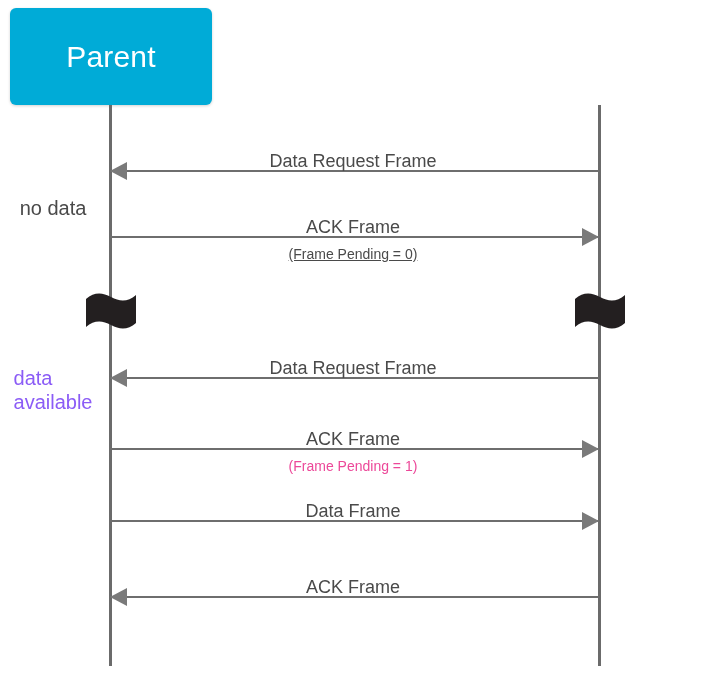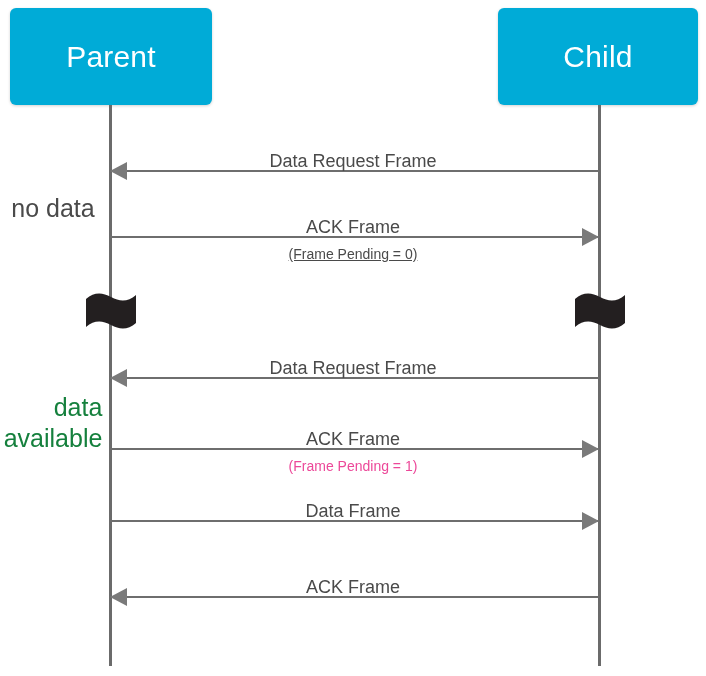--- a/index.html
+++ b/index.html
@@ -72,42 +72,39 @@
     position: absolute;
     font-size: 14px;
     color: #4a4a4a;
     white-space: nowrap;
     line-height: 1;
     transform: translate(-50%, 0);
     text-align: center;
   }
   .side-note {
     position: absolute;
-    font-size: 25px;
+    font-size: 20px;
     color: #4a4a4a;
     line-height: 1.22;
-    text-align: right;
+    text-align: left;
     white-space: pre-line;
     transform: translate(-50%, -50%);
   }
   .break-flag {
     position: absolute;
     transform: translate(-50%, -50%);
   }
 </style>
 </head>
 <body>
 
 <div id="canvas">
 
   <div class="actor-box" id="actor-box-parent" style="left: 10px; top: 8px; width: 202px; height: 97px; background: rgb(0, 171, 215);">
     <span class="actor-label">Parent</span>
-  </div>
-  <div class="actor-box" id="actor-box-child" style="left: 498px; top: 8px; width: 200px; height: 97px; background: rgb(0, 171, 215);">
-    <span class="actor-label">Child</span>
   </div>
 
   <div class="lifeline" id="lifeline-parent" style="left: 109px; top: 105px; height: 561px;"></div>
   <div class="lifeline" id="lifeline-child" style="left: 598px; top: 105px; height: 561px;"></div>
 
   <div id="dynamic-layer">
       <div class="msg-line" style="left: 110px; top: 170px; width: 489px; background: rgb(110, 110, 110);"></div>
       <div class="arrowhead left" style="top: 162px; left: 110px;"></div>
       <div class="msg-label" style="left: 353px; top: 161px; color: rgb(74, 74, 74);">Data Request Frame</div>
       <div class="msg-line" style="left: 110px; top: 236px; width: 489px; background: rgb(110, 110, 110);"></div>
@@ -121,21 +118,21 @@
       <div class="arrowhead right" style="top: 440px; left: 582px;"></div>
       <div class="msg-label" style="left: 353px; top: 439px; color: rgb(74, 74, 74);">ACK Frame</div>
       <div class="msg-sublabel" style="left: 353px; top: 459px; color: #ec4899;">(Frame Pending = 1)</div>
       <div class="msg-line" style="left: 110px; top: 520px; width: 489px; background: rgb(110, 110, 110);"></div>
       <div class="arrowhead right" style="top: 512px; left: 582px;"></div>
       <div class="msg-label" style="left: 353px; top: 511px; color: rgb(74, 74, 74);">Data Frame</div>
       <div class="msg-line" style="left: 110px; top: 596px; width: 489px; background: rgb(110, 110, 110);"></div>
       <div class="arrowhead left" style="top: 588px; left: 110px;"></div>
       <div class="msg-label" style="left: 353px; top: 587px; color: rgb(74, 74, 74);">ACK Frame</div>
       <div class="side-note" style="left: 53px; top: 208px; color: rgb(74, 74, 74);">no data</div>
-      <div class="side-note" style="left: 53px; top: 422px; color: #15803d;">data
+      <div class="side-note" style="left: 53px; top: 390px; color: #8b5cf6;">data
 available</div>
       <div class="break-flag" style="left: 111px; top: 313px;"><svg width="52" height="40" viewBox="0 0 52 40" xmlns="http://www.w3.org/2000/svg">
           <path d="M1 8 C9 1, 17 1, 26 6 C35 11, 43 11, 51 4 L51 32 C43 39, 35 39, 26 34 C17 29, 9 29, 1 36 Z" fill="#231f20"></path>
         </svg></div>
       <div class="break-flag" style="left: 600px; top: 313px;"><svg width="52" height="40" viewBox="0 0 52 40" xmlns="http://www.w3.org/2000/svg">
           <path d="M1 8 C9 1, 17 1, 26 6 C35 11, 43 11, 51 4 L51 32 C43 39, 35 39, 26 34 C17 29, 9 29, 1 36 Z" fill="#231f20"></path>
         </svg></div>
     </div>
 
 </div>

